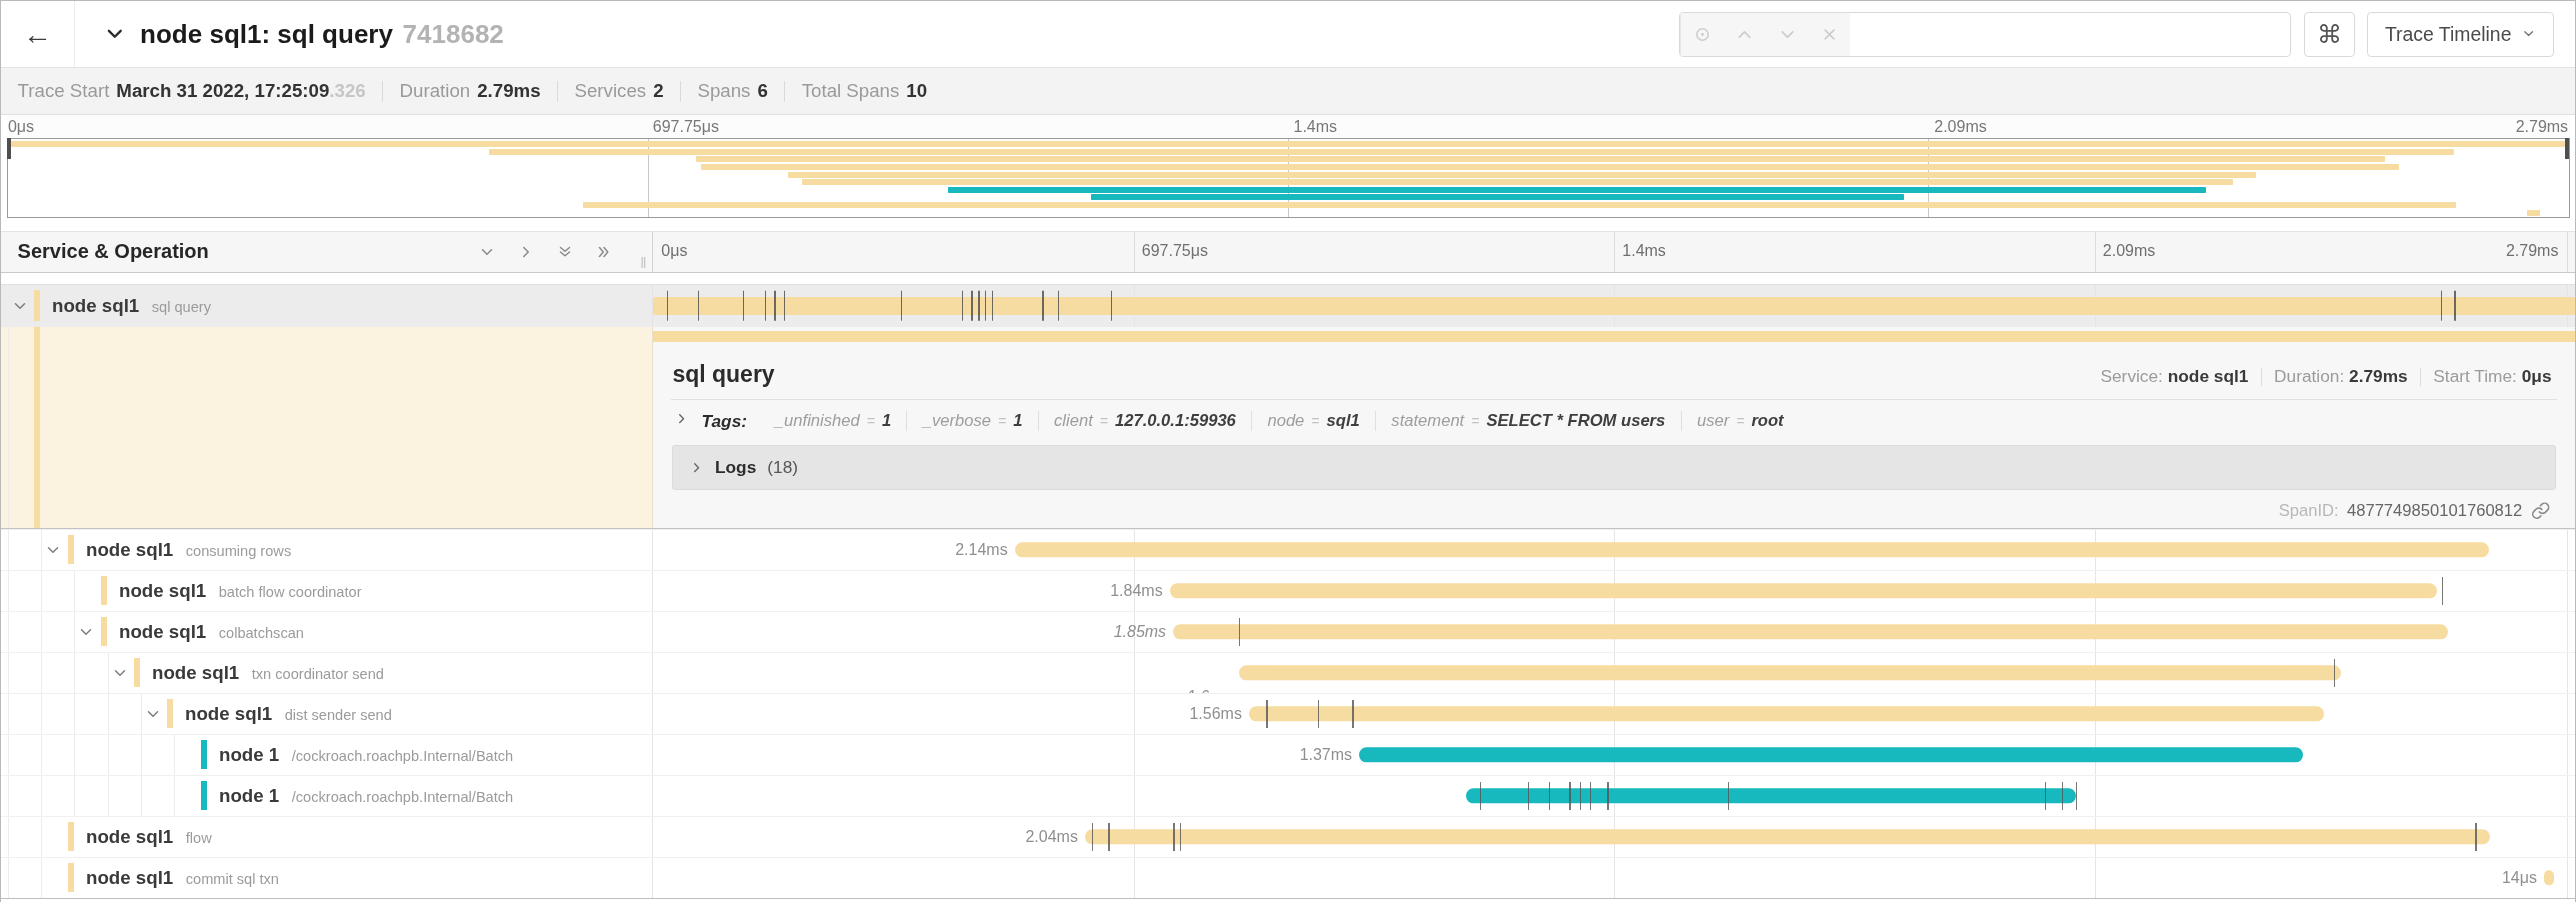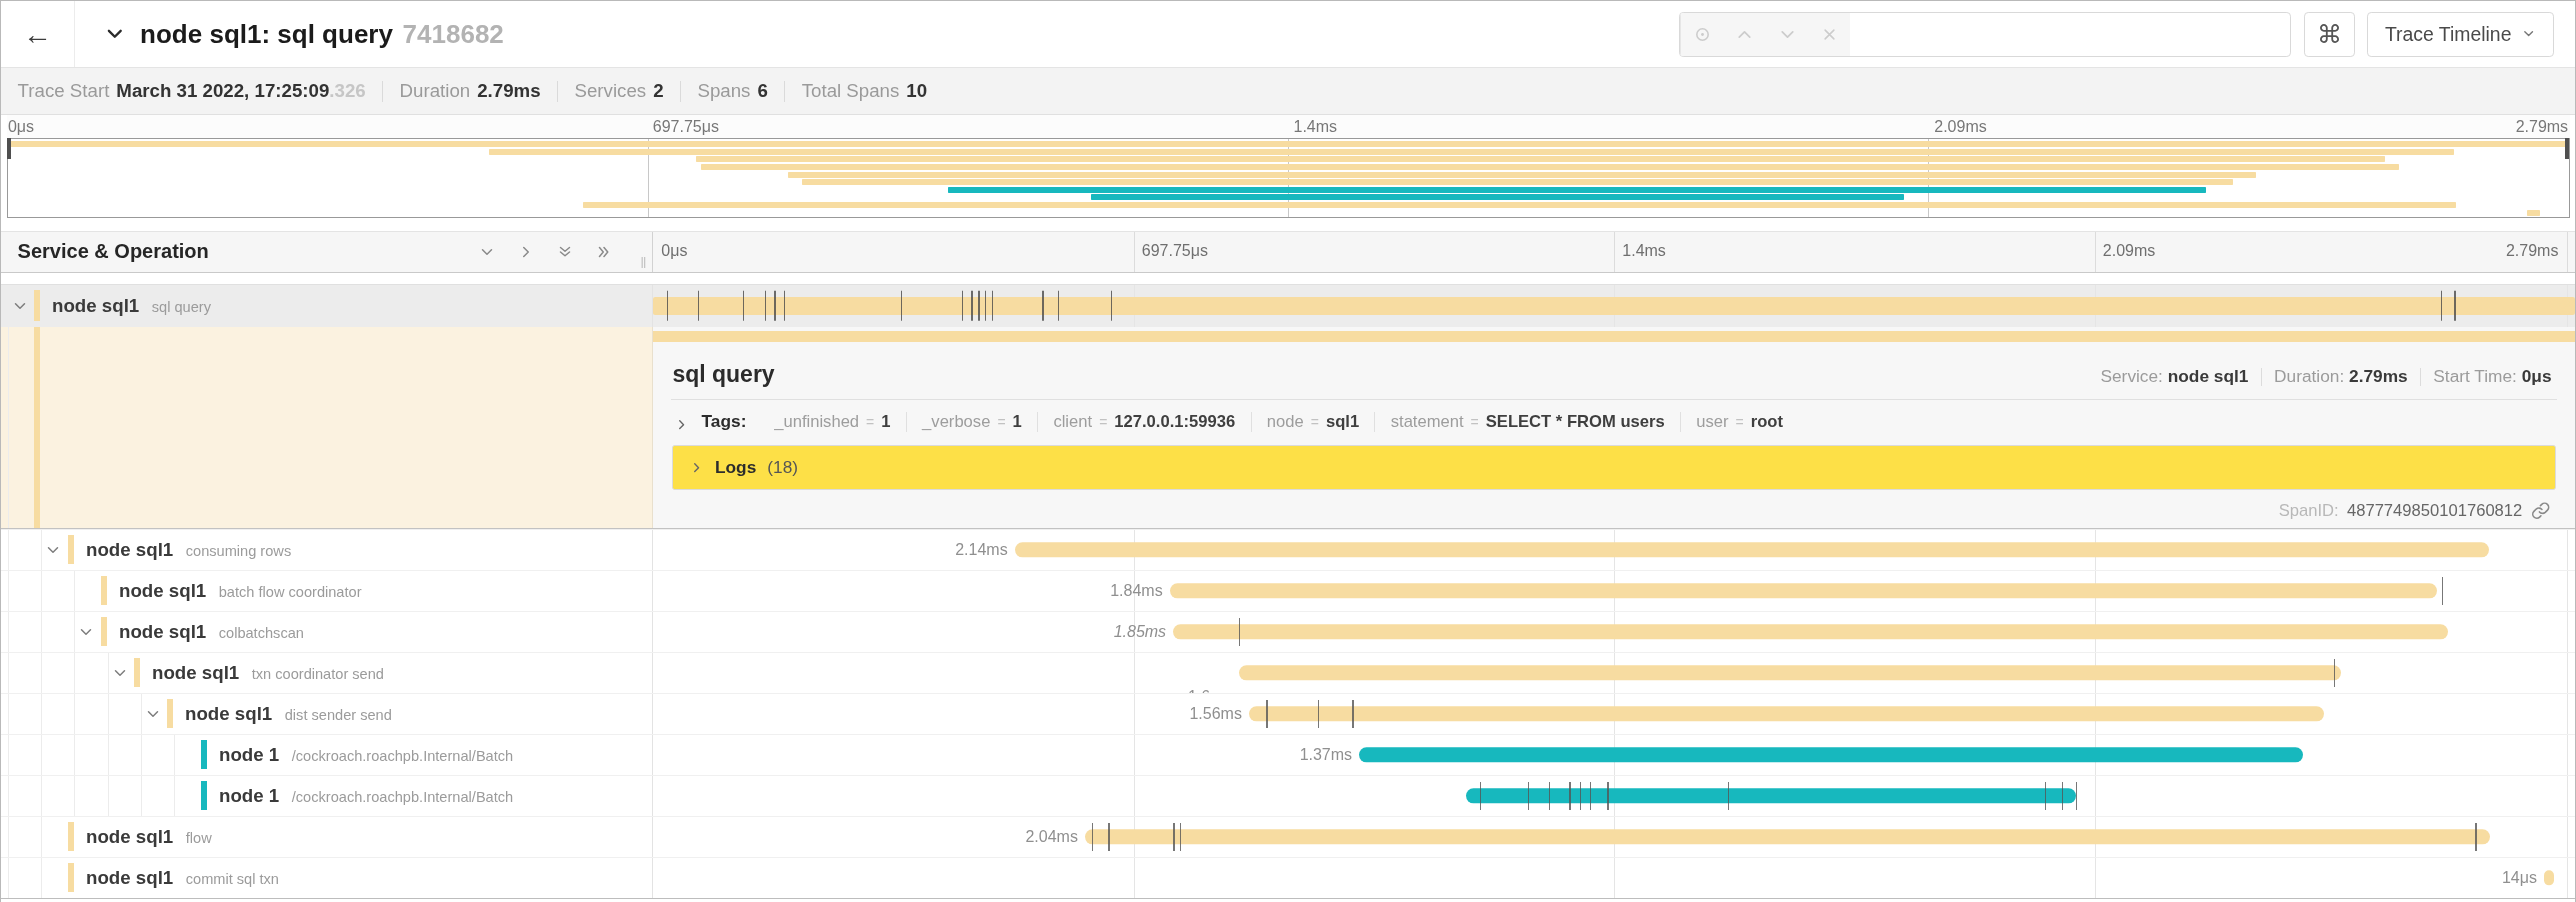--- a/index.html
+++ b/index.html
@@ -82,29 +82,29 @@
   .detail-right{flex:1;position:relative;background:#f7f7f7;}
   .detail-bar{position:absolute;top:4.9px;left:0;right:0;height:10.4px;cursor:pointer;}
   .detail-body{position:absolute;top:21px;left:0;right:0;bottom:0;padding:8.3px 18px 0 18px;}
   .detail-title-row{display:flex;align-items:baseline;justify-content:space-between;padding:5.5px 5.5px 11px 1.4px;border-bottom:0.7px solid #e0e0e0;}
   .detail-title{font-size:23px;font-weight:700;color:#2b2b2b;}
   .detail-meta{font-size:17.3px;color:#9b9b9b;display:flex;gap:12.5px;align-items:center;}
   .detail-meta b{color:#3a3a3a;font-weight:700;}
   .meta-sep{width:0.7px;height:18px;background:#dcdcdc;}
   .acc-chev{width:15.3px;height:15.3px;color:#666;display:flex;flex:none;}
   .acc-chev svg{width:100%;height:100%;}
-  .tags-row{display:flex;align-items:flex-end;gap:12.5px;padding:11px 2.8px 9.7px 2.8px;font-size:16.6px;cursor:pointer;}
+  .tags-row{display:flex;align-items:flex-start;gap:12.5px;padding:11px 2.8px 9.7px 2.8px;font-size:16.6px;cursor:pointer;font-style:italic;}
   .tags-label{font-weight:700;color:#2c2c2c;font-size:17.3px;}
   .tags-list{display:flex;align-items:baseline;}
   .tag{display:flex;gap:7px;align-items:baseline;padding:0 15.3px;border-right:0.7px solid #e0e0e0;white-space:nowrap;}
   .tag:last-child{border-right:none;}
   .tag .k{color:#9d9d9d;}
   .tag .eq{color:#c2c2c2;font-size:14px;}
   .tag .v{color:#3f3f3f;font-weight:600;}
-  .logs-bar{margin:2.8px 1.4px 0 1.4px;background:#fde047;border:0.7px solid #dbdbdb;border-radius:2.8px;height:43px;display:flex;align-items:center;gap:11px;padding:0 15.3px;font-size:17.3px;cursor:pointer;}
+  .logs-bar{margin:2.8px 1.4px 0 1.4px;background:#e5e5e5;border:0.7px solid #dbdbdb;border-radius:2.8px;height:43px;display:flex;align-items:center;gap:11px;padding:0 15.3px;font-size:17.3px;cursor:pointer;}
   .logs-label{font-weight:700;color:#2c2c2c;}
   .logs-count{color:#555;}
   .spanid-row{display:flex;justify-content:flex-end;align-items:center;gap:8.3px;padding:11px 7px 0 0;font-size:16.6px;}
   .spanid-label{color:#b8b8b8;}
   .spanid-value{color:#666;}
   .link-icon{width:19.4px;height:19.4px;color:#8a8a8a;display:flex;cursor:pointer;}
   .link-icon svg{width:100%;height:100%;}
 </style>
 </head>
 <body>

